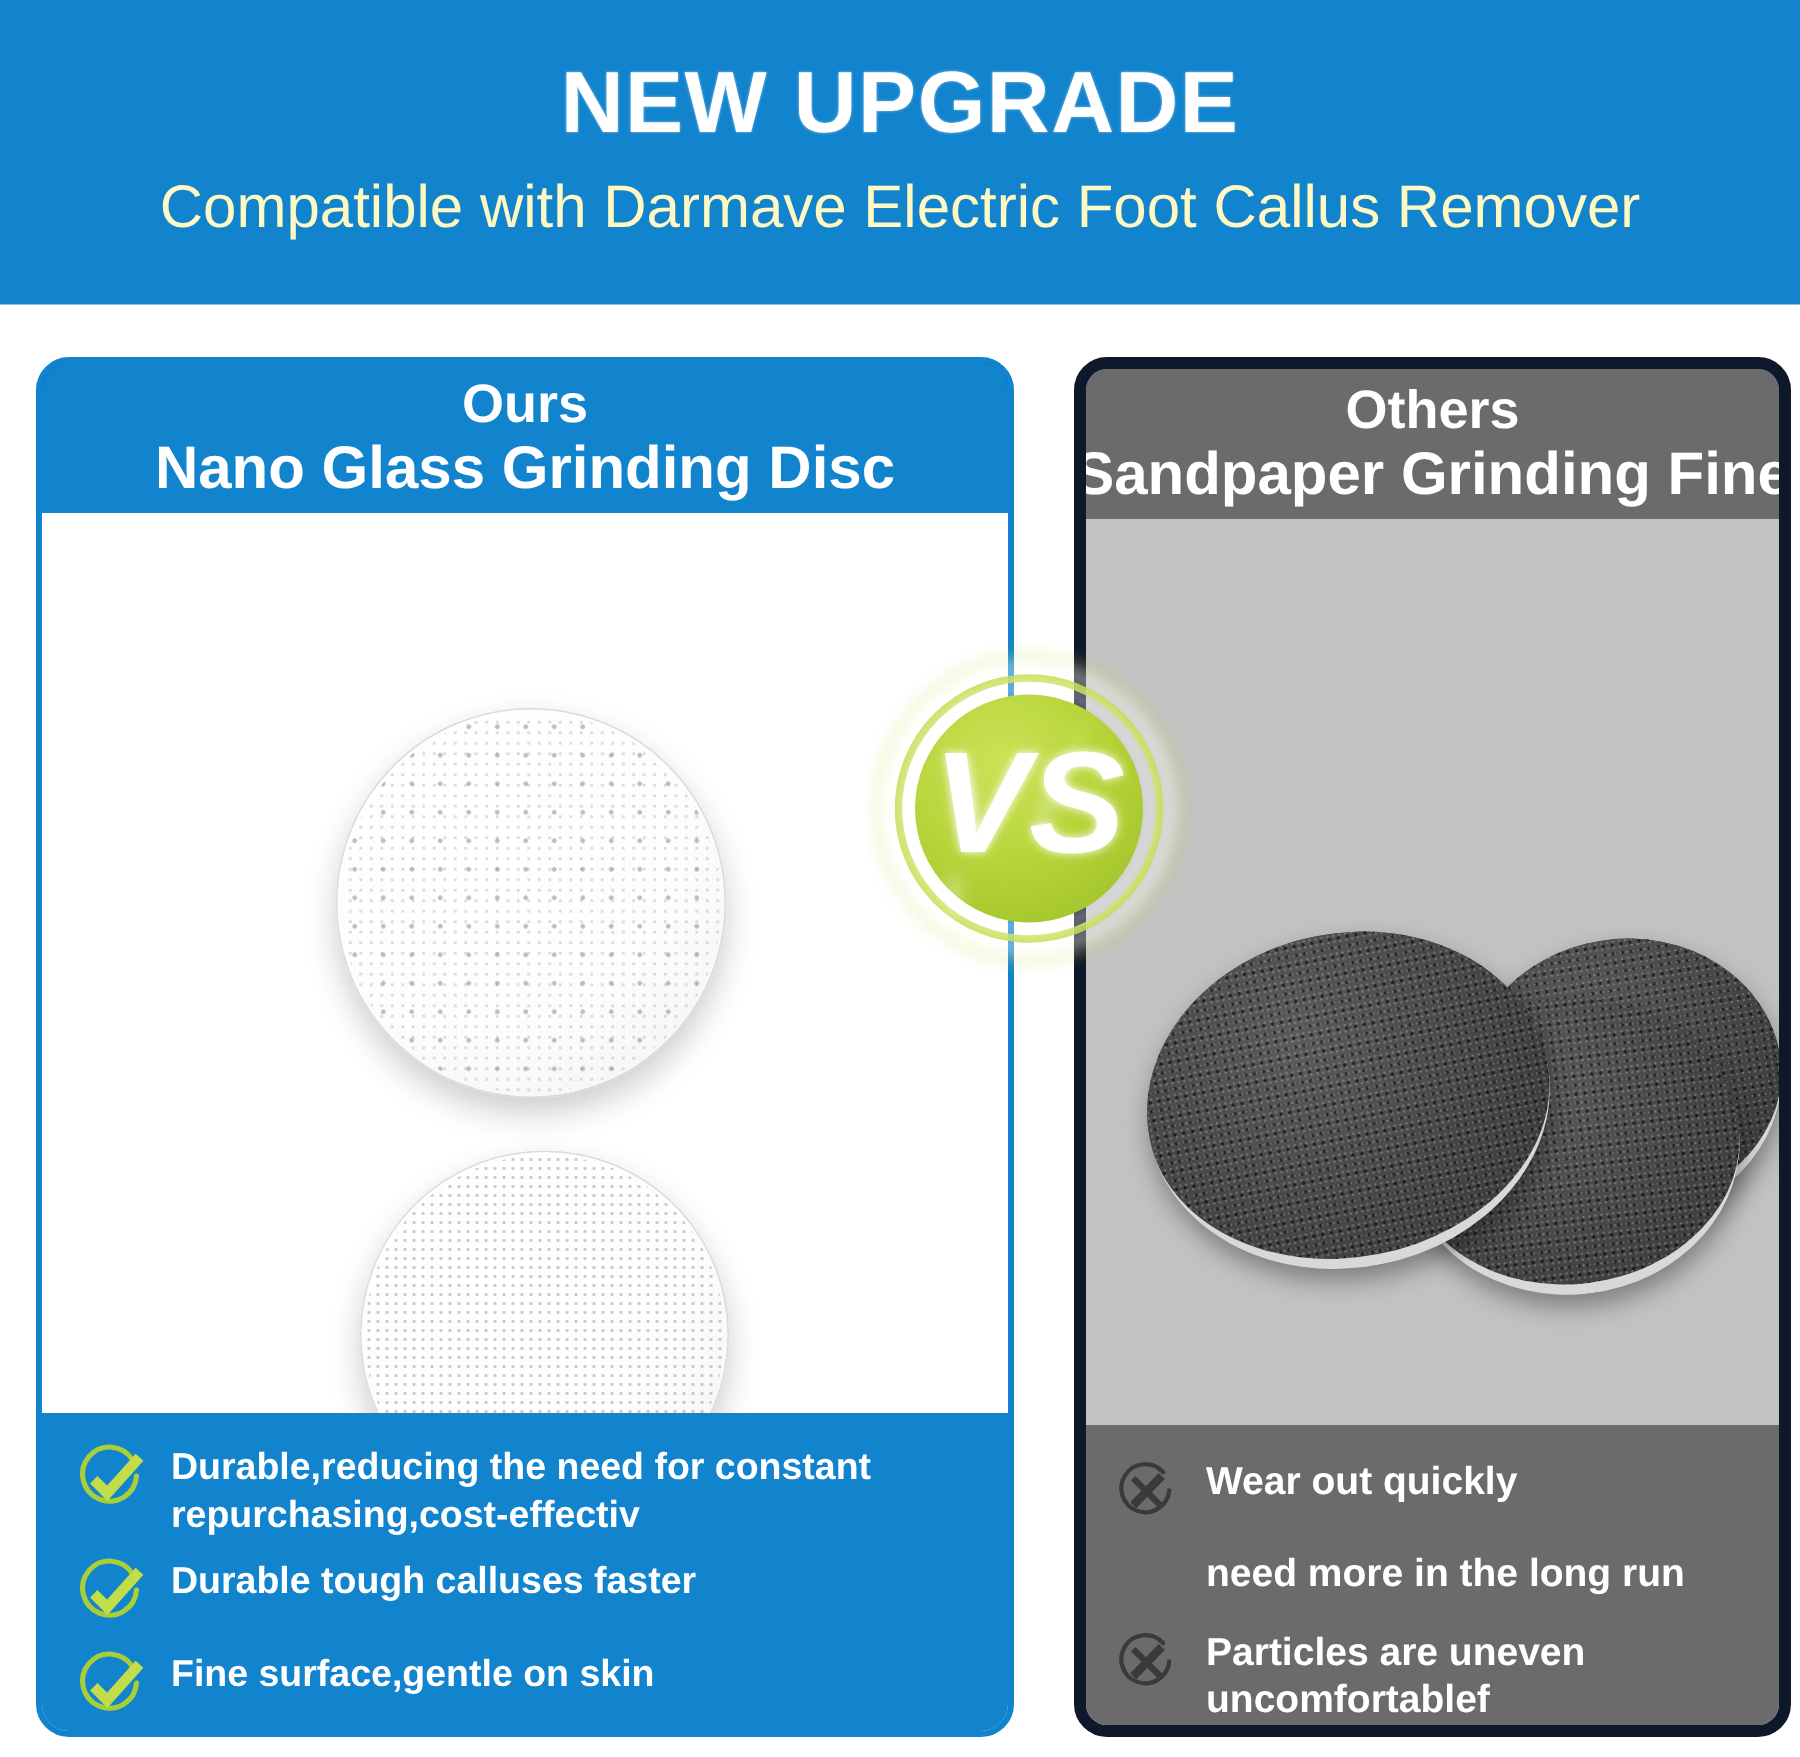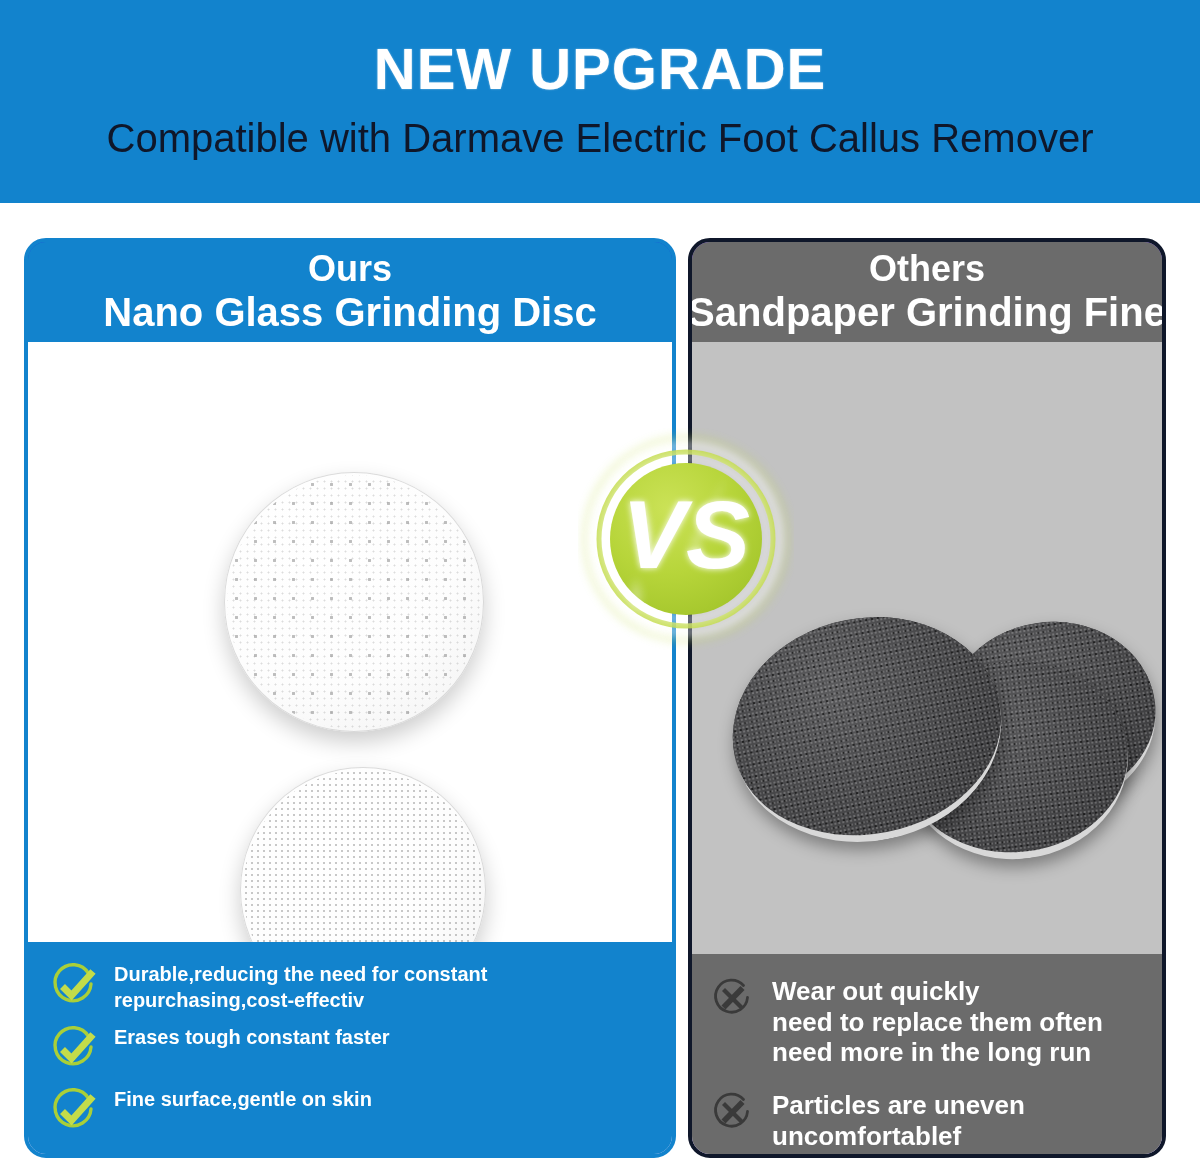--- a/index.html
+++ b/index.html
@@ -35,21 +35,21 @@
     font-weight: bold;
     letter-spacing: 1px;
     line-height: 1;
     text-shadow: 0 0 2px rgba(255,255,255,0.55);
   }
   #header-subtitle {
     position: absolute;
     left: 0; top: 118px;
     width: 1200px;
     text-align: center;
-    color: #0f172a;
+    color: #fef9c3;
     font-size: 40px;
     font-weight: normal;
     line-height: 1;
   }
 
   
   .panel {
     position: absolute;
     box-sizing: border-box;
     border-radius: 22px;
@@ -57,26 +57,26 @@
   }
   #panel-ours {
     left: 24px;
     top: 238px;
     width: 652px;
     height: 920px;
     background: #1d4ed8;
     border: 4px solid #1283cd;
   }
   #panel-others {
-    left: 688px;
+    left: 716px;
     top: 238px;
     width: 478px;
     height: 920px;
     background: #8b5cf6;
-    border: 4px solid #0f172a;
+    border: 8px solid #0f172a;
   }
 
   .panel-header {
     position: absolute;
     left: 0; top: 0;
     width: 100%;
     height: 100px;
     box-sizing: border-box;
     display: flex;
     flex-direction: column;
@@ -220,21 +220,21 @@
     height: 52px;
     margin-right: 14px;
   }
   #others-footer .bullet-icon {
     width: 46px;
     height: 46px;
     margin-right: 16px;
   }
   .bullet-text {
     color: #ffffff;
-    font-size: 20px;
+    font-size: 25px;
     font-weight: bold;
     line-height: 1.28;
     padding-top: 2px;
   }
   #others-footer .bullet-text {
     font-size: 26px;
     line-height: 1.18;
     padding-top: 0;
   }
 
@@ -281,21 +281,21 @@
       <span class="bullet-text">Durable,reducing the need for constant repurchasing,cost-effectiv</span>
     </div>
 
     <div class="bullet-row">
       <span class="bullet-icon">
         <svg viewBox="0 0 52 52" width="52" height="52">
           <path d="M40.5 13.5 A18 18 0 1 0 43 24" fill="none" stroke="#a9cf38" stroke-width="3.4" stroke-linecap="round"></path>
           <path d="M14.5 26.5 L23.5 35.5 L45 11.5" fill="none" stroke="#c3dc4a" stroke-width="7" stroke-linecap="butt" stroke-linejoin="miter"></path>
         </svg>
       </span>
-      <span class="bullet-text">Erases tough constant faster</span>
+      <span class="bullet-text">Durable tough calluses faster</span>
     </div>
 
     <div class="bullet-row">
       <span class="bullet-icon">
         <svg viewBox="0 0 52 52" width="52" height="52">
           <path d="M40.5 13.5 A18 18 0 1 0 43 24" fill="none" stroke="#a9cf38" stroke-width="3.4" stroke-linecap="round"></path>
           <path d="M14.5 26.5 L23.5 35.5 L45 11.5" fill="none" stroke="#c3dc4a" stroke-width="7" stroke-linecap="butt" stroke-linejoin="miter"></path>
         </svg>
       </span>
       <span class="bullet-text">Fine surface,gentle on skin</span>
@@ -322,21 +322,21 @@
     <div class="bullet-row">
       <span class="bullet-icon">
         <svg viewBox="0 0 46 46" width="46" height="46">
           <path d="M33.5 9.5 A16 16 0 1 0 37.5 21.5" fill="none" stroke="#3a3a3a" stroke-width="2.8" stroke-linecap="round"></path>
           <path d="M13.5 13.5 L32 32" fill="none" stroke="#3a3a3a" stroke-width="4.2" stroke-linecap="butt"></path>
           <path d="M32.5 12 L13.5 31.5" fill="none" stroke="#3a3a3a" stroke-width="5.6" stroke-linecap="butt"></path>
         </svg>
       </span>
       <span class="bullet-text">
         <span>Wear out quickly</span><br>
-        <span>need to replace them often</span><br>
+        <br>
         <span>need more in the long run</span>
       </span>
     </div>
 
     <div class="bullet-row">
       <span class="bullet-icon">
         <svg viewBox="0 0 46 46" width="46" height="46">
           <path d="M33.5 9.5 A16 16 0 1 0 37.5 21.5" fill="none" stroke="#3a3a3a" stroke-width="2.8" stroke-linecap="round"></path>
           <path d="M13.5 13.5 L32 32" fill="none" stroke="#3a3a3a" stroke-width="4.2" stroke-linecap="butt"></path>
           <path d="M32.5 12 L13.5 31.5" fill="none" stroke="#3a3a3a" stroke-width="5.6" stroke-linecap="butt"></path>

